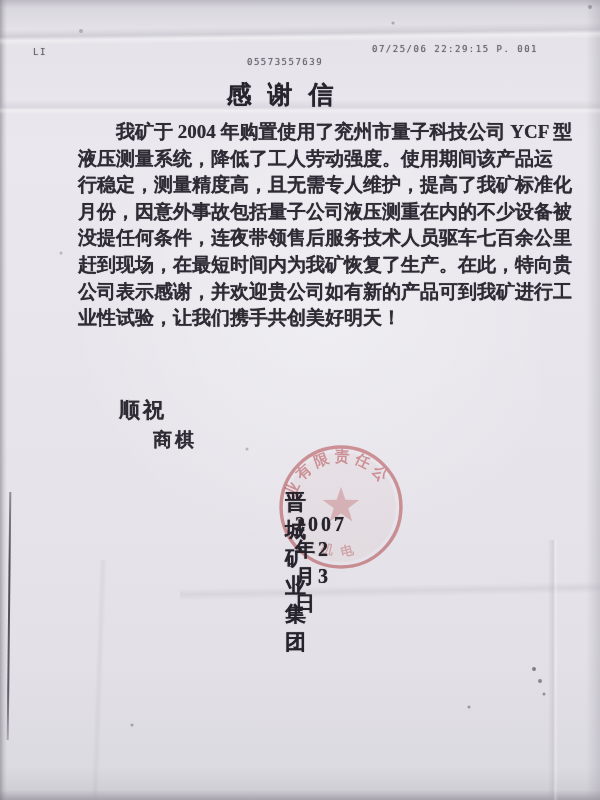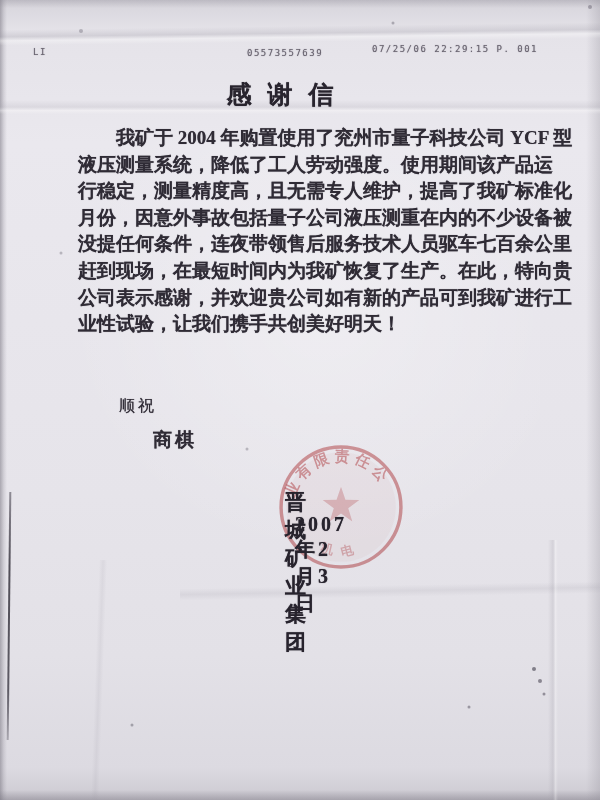--- a/index.html
+++ b/index.html
@@ -72,44 +72,43 @@
       60px 252px 0 0.5px rgba(70,65,80,0.3);
   }
   
   .fax-header {
     position: absolute; top: 44px; left: 0; width: 600px; height: 14px;
     font-family: "DejaVu Sans Mono", monospace;
     font-size: 9px; color: #6b6672; letter-spacing: 1.5px;
     text-shadow: 0 0 1px rgba(107,102,114,0.7);
   }
   .fax-left   { position: absolute; left: 33px;  top: 3px; }
-  .fax-center { position: absolute; left: 247px; top: 4px; }
+  .fax-center { position: absolute; left: 247px; top: 13px; }
   .fax-right  { position: absolute; left: 372px; top: 0; }
   
   .letter-title {
     position: absolute; top: 78px; left: 0; width: 560px;
     text-align: center; font-size: 25px; font-weight: bold;
     color: #28242e; letter-spacing: 16px; text-indent: 16px;
     text-shadow: 0 0 0.7px rgba(40,36,46,0.85);
   }
   .letter-body {
     position: absolute; top: 119px; left: 78px; width: 456px;
     font-size: 19px; font-weight: 600; color: #2f2b35;
     text-shadow: 0 0 0.7px rgba(47,43,53,0.75);
-    margin-top: 6px;
   }
   .letter-body .line {
     height: 26.6px; line-height: 26.6px; white-space: nowrap;
     text-align: justify; text-align-last: justify;
   }
   .letter-body .line.indent { padding-left: 38px; }
   .letter-body .line.last { text-align-last: left; }
   .closing-phrase {
     position: absolute; top: 396px; left: 119px;
-    font-size: 16px; font-weight: 400; color: #2f2b35;
+    font-size: 21px; font-weight: 700; color: #2f2b35;
     text-shadow: 0 0 0.7px rgba(47,43,53,0.75); letter-spacing: 3px;
   }
   .closing-salute {
     position: absolute; top: 427px; left: 153px;
     font-size: 19px; font-weight: 600; color: #2f2b35;
     text-shadow: 0 0 0.7px rgba(47,43,53,0.75); letter-spacing: 3px;
   }
   .signature-block { position: absolute; left: 0; top: 0; z-index: 3; }
   .company-signature {
     position: absolute; top: 488px; left: 285px;

